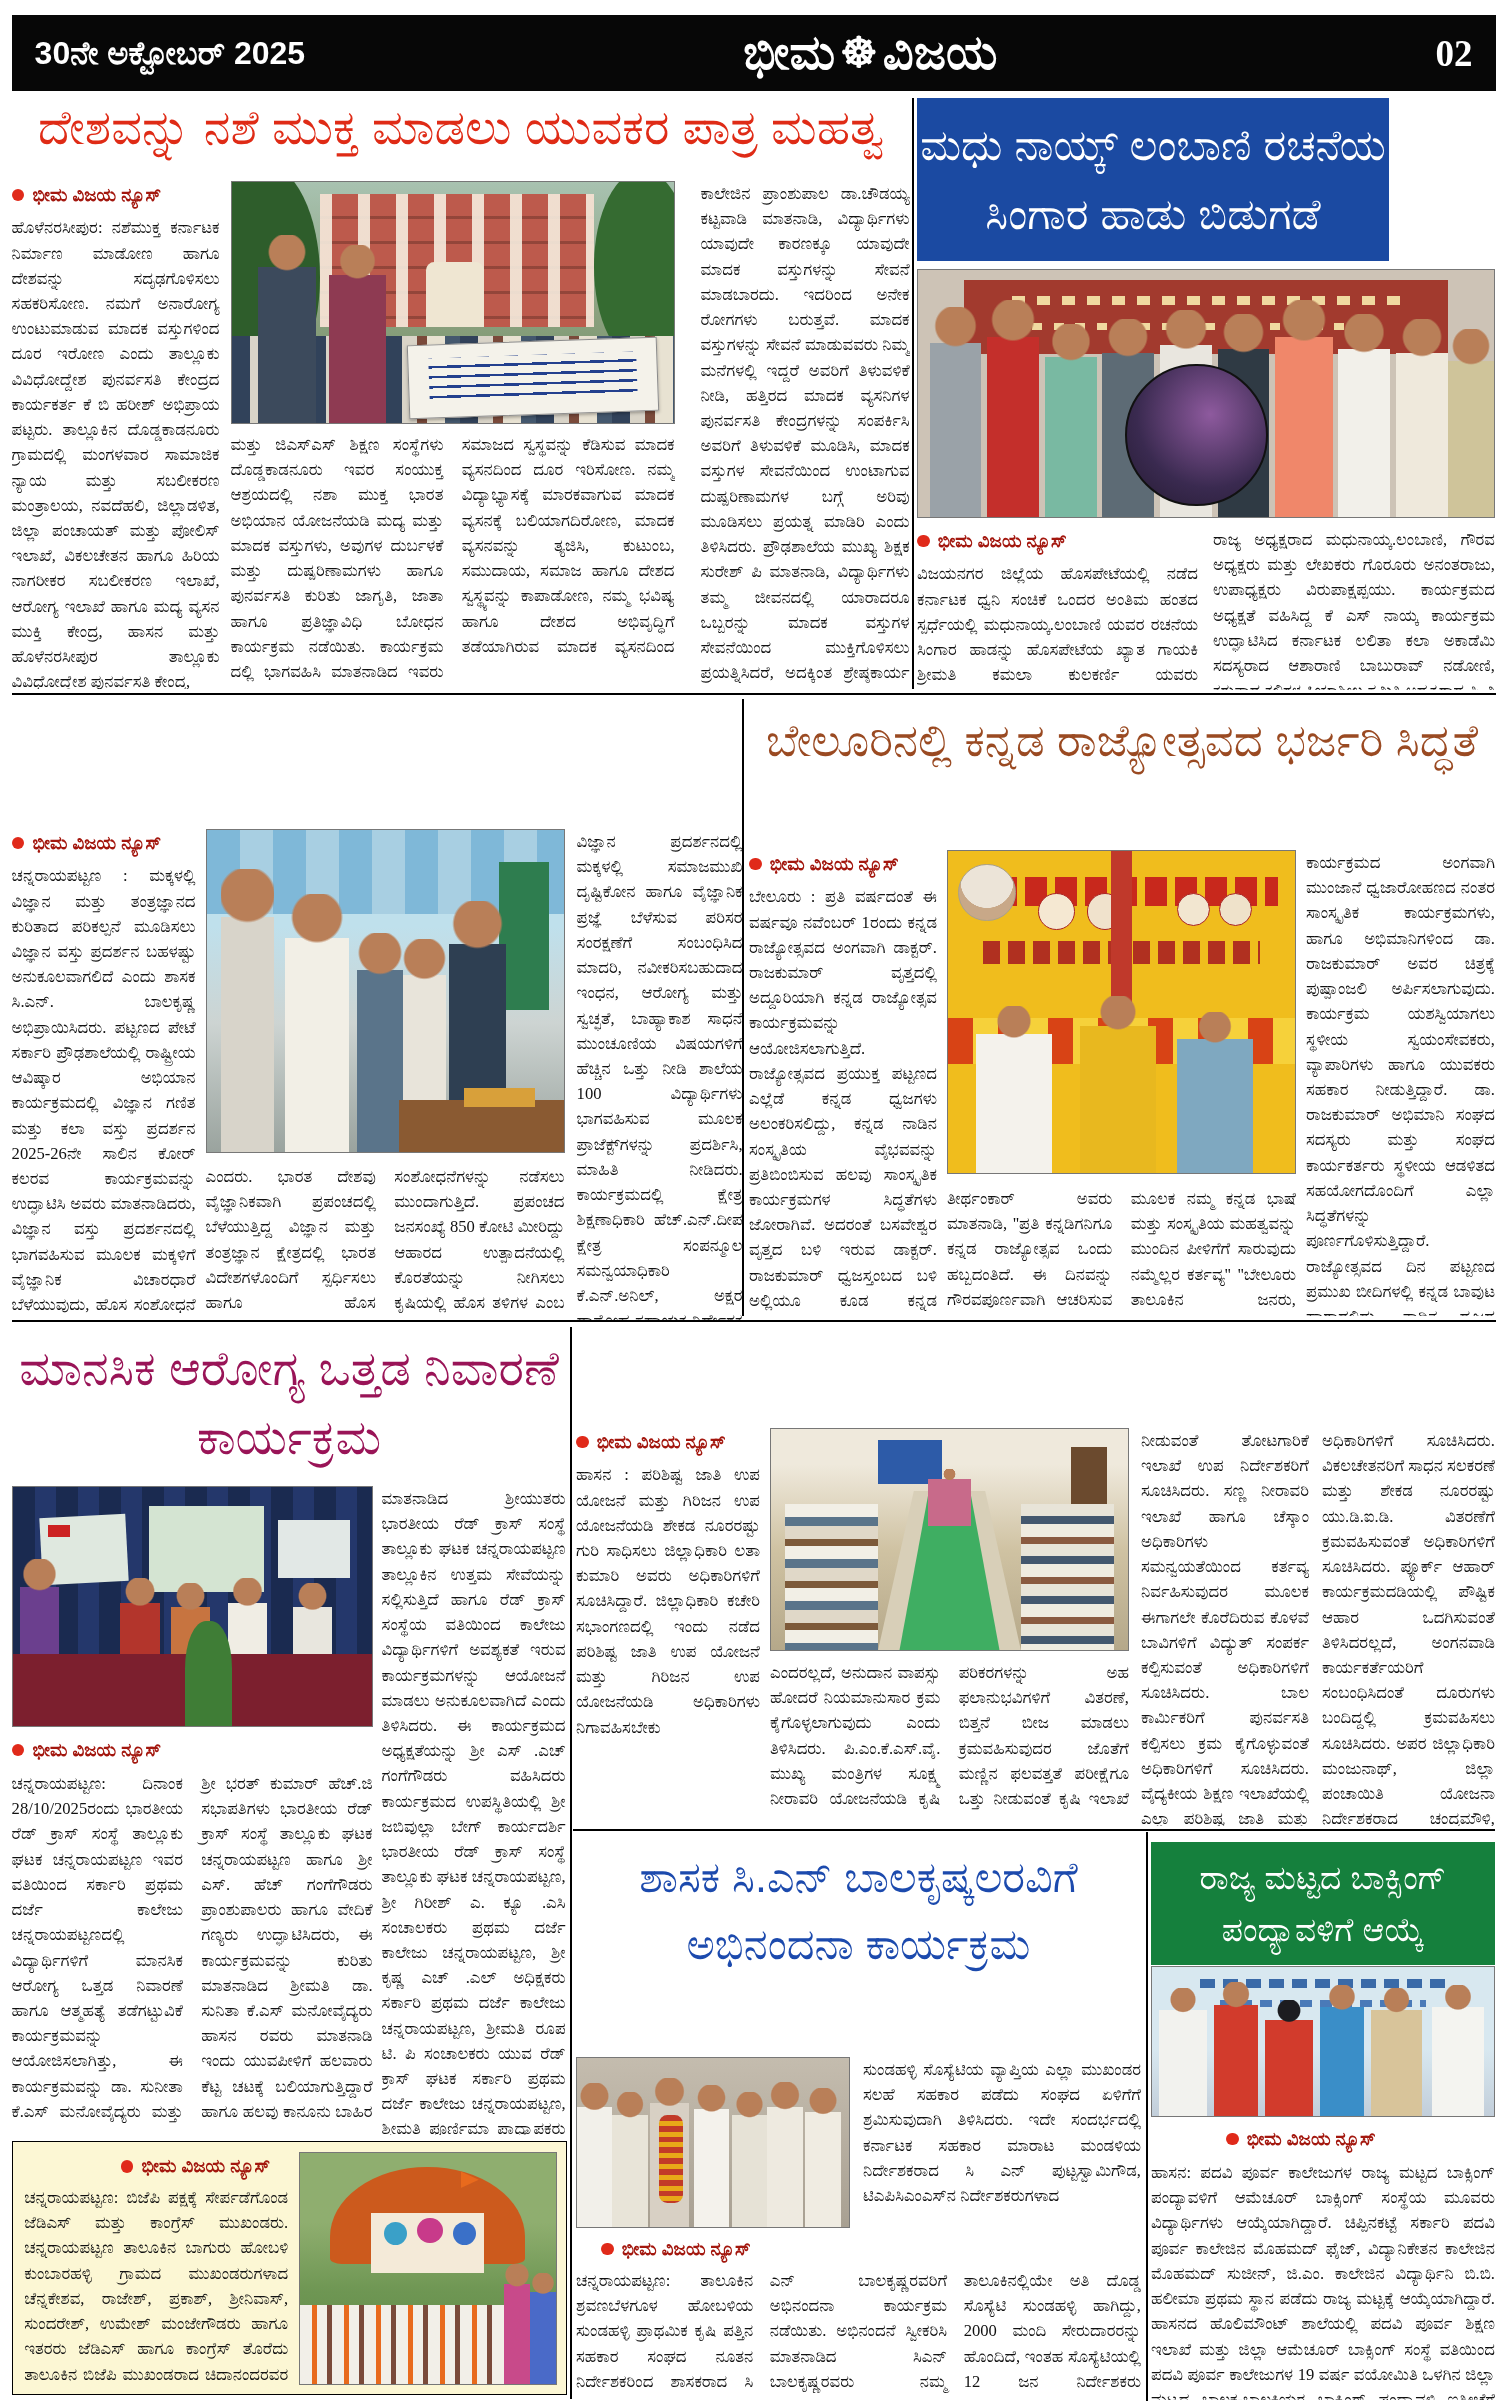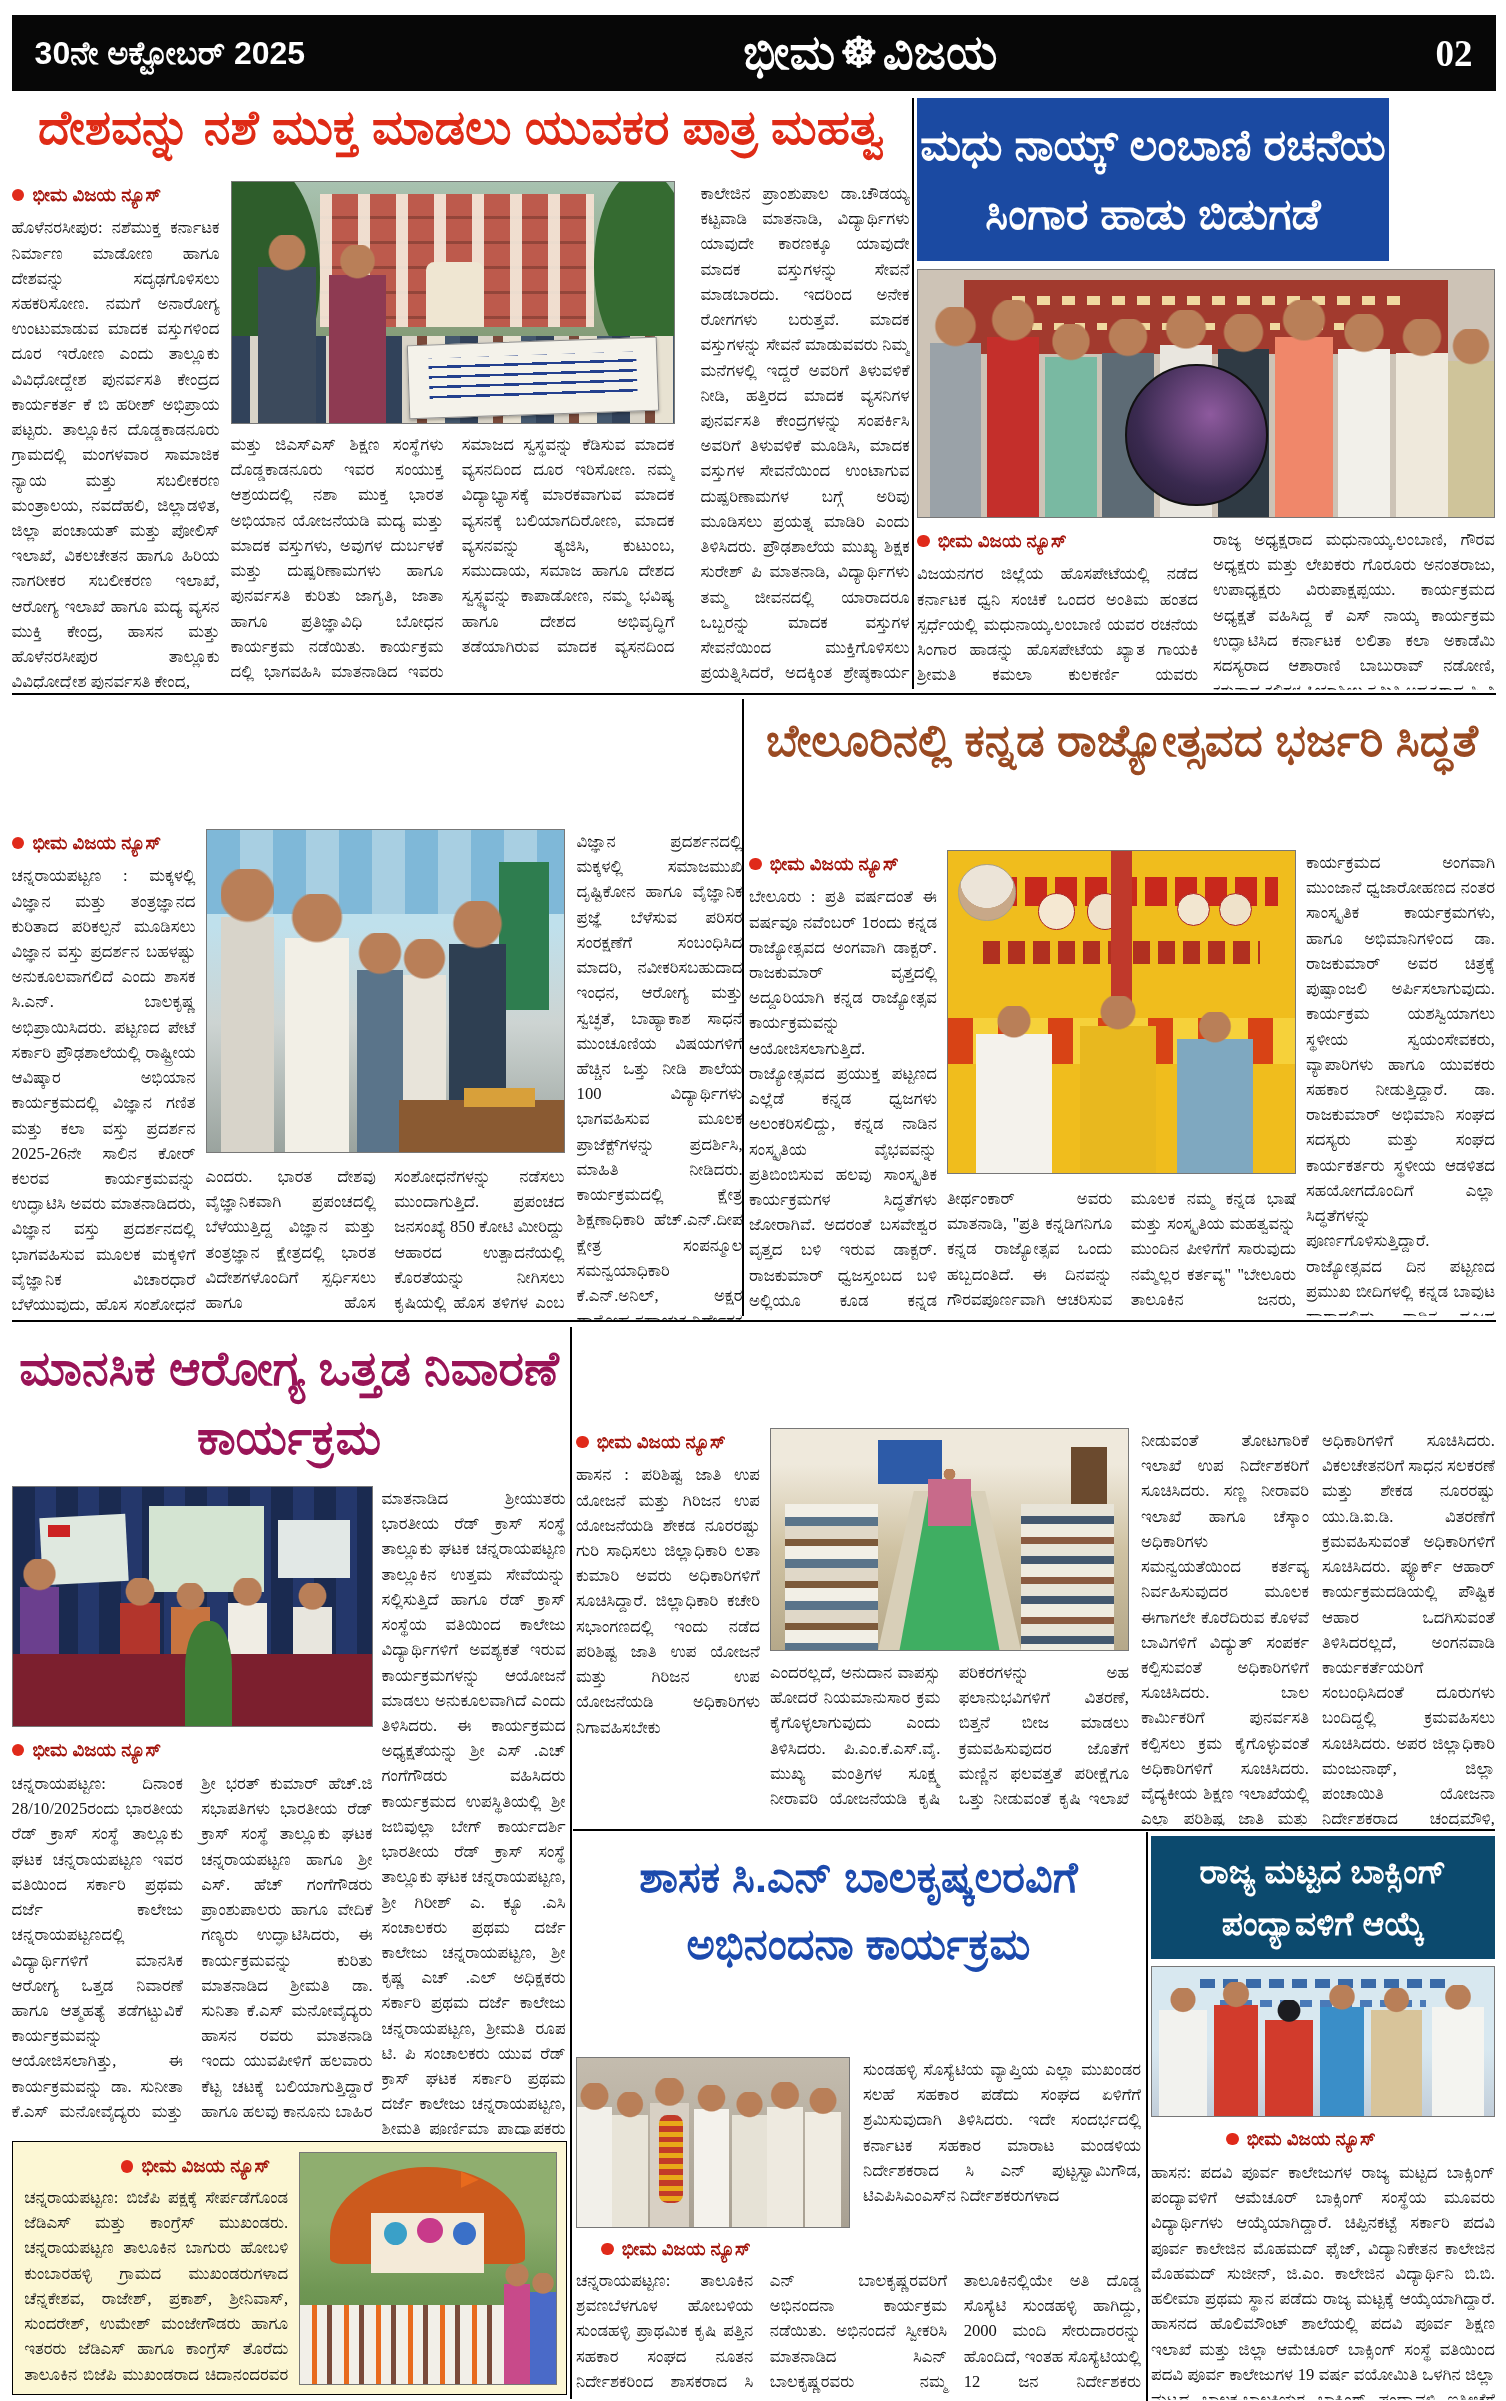--- a/index.html
+++ b/index.html
@@ -9,21 +9,21 @@
   
   .masthead{position:absolute;left:11.6px;top:15px;width:1484px;height:76px;background:#070707;
     display:flex;align-items:center;justify-content:space-between;padding:0 23px;box-sizing:border-box;color:#fff;}
   .m-date{font-size:32px;font-weight:bold;font-family:"Liberation Sans",sans-serif;}
   .m-title{font-size:48px;font-weight:bold;font-family:"Liberation Sans",sans-serif;display:flex;align-items:center;gap:5px;}
   .m-title .chakra{font-size:42px;line-height:1;}
   .m-page{font-size:37px;font-weight:bold;}
 
   
   .art{position:absolute;box-sizing:border-box;}
-  .hl{position:absolute;margin:0;text-align:center;font-family:"Liberation Sans",sans-serif;font-weight:bold;overflow:hidden;}
+  .hl{position:absolute;margin:0;text-align:center;font-family:"Liberation Sans",sans-serif;font-weight:normal;overflow:hidden;}
   .col{position:absolute;font-size:16.6px;line-height:1.52;text-align:justify;overflow:hidden;}
   .cols2{column-count:2;column-gap:18.3px;}
   .cols3{column-count:3;column-gap:16.6px;}
   .byline{display:flex;align-items:center;gap:8.3px;font-family:"Liberation Sans",sans-serif;
     font-weight:bold;font-size:18.3px;color:#a3170e;margin-bottom:6.6px;}
   .byline .dot{width:12.5px;height:12.5px;border-radius:50%;background:#e02a1a;flex:0 0 auto;}
   .byline-abs{position:absolute;}
 
   .rule{position:absolute;background:#000;}
 
@@ -34,21 +34,21 @@
                linear-gradient(180deg, rgba(0,0,0,0) 0 17%, var(--sh,#eee) 17%);}
 
   
   .hl-red{color:#df2b16;font-size:48px;line-height:1.25;}
   .hl-bluebox{background:#1b4aa2;color:#fff;font-size:43px;line-height:1.6;display:flex;flex-direction:column;justify-content:center;}
   .hl-greenbox{background:#2e8f3c;color:#fff;font-size:47px;line-height:1.45;display:flex;align-items:center;justify-content:center;}
   .hl-maroon{color:#9a4a22;font-size:45px;line-height:1.3;}
   .hl-magenta{color:#991457;font-size:48px;line-height:1.45;}
   .hl-skybox{background:#29a3e0;color:#fff;font-size:47px;line-height:1.45;display:flex;align-items:center;justify-content:center;}
   .hl-blue{color:#1c4aad;font-size:43px;line-height:1.55;}
-  .hl-redbox{background:#0c4a6e;color:#fff;font-size:33px;line-height:1.55;display:flex;flex-direction:column;justify-content:center;}
+  .hl-redbox{background:#15803d;color:#fff;font-size:33px;line-height:1.55;display:flex;flex-direction:column;justify-content:center;margin-top:6px;}
 
   .creambox{background:#fcf7d4;border:1.7px solid #000;}
 </style>
 </head>
 <body>
 
 <div class="page">
 
   <header class="masthead">
     <span class="m-date">30ನೇ ಅಕ್ಟೋಬರ್ 2025</span>

